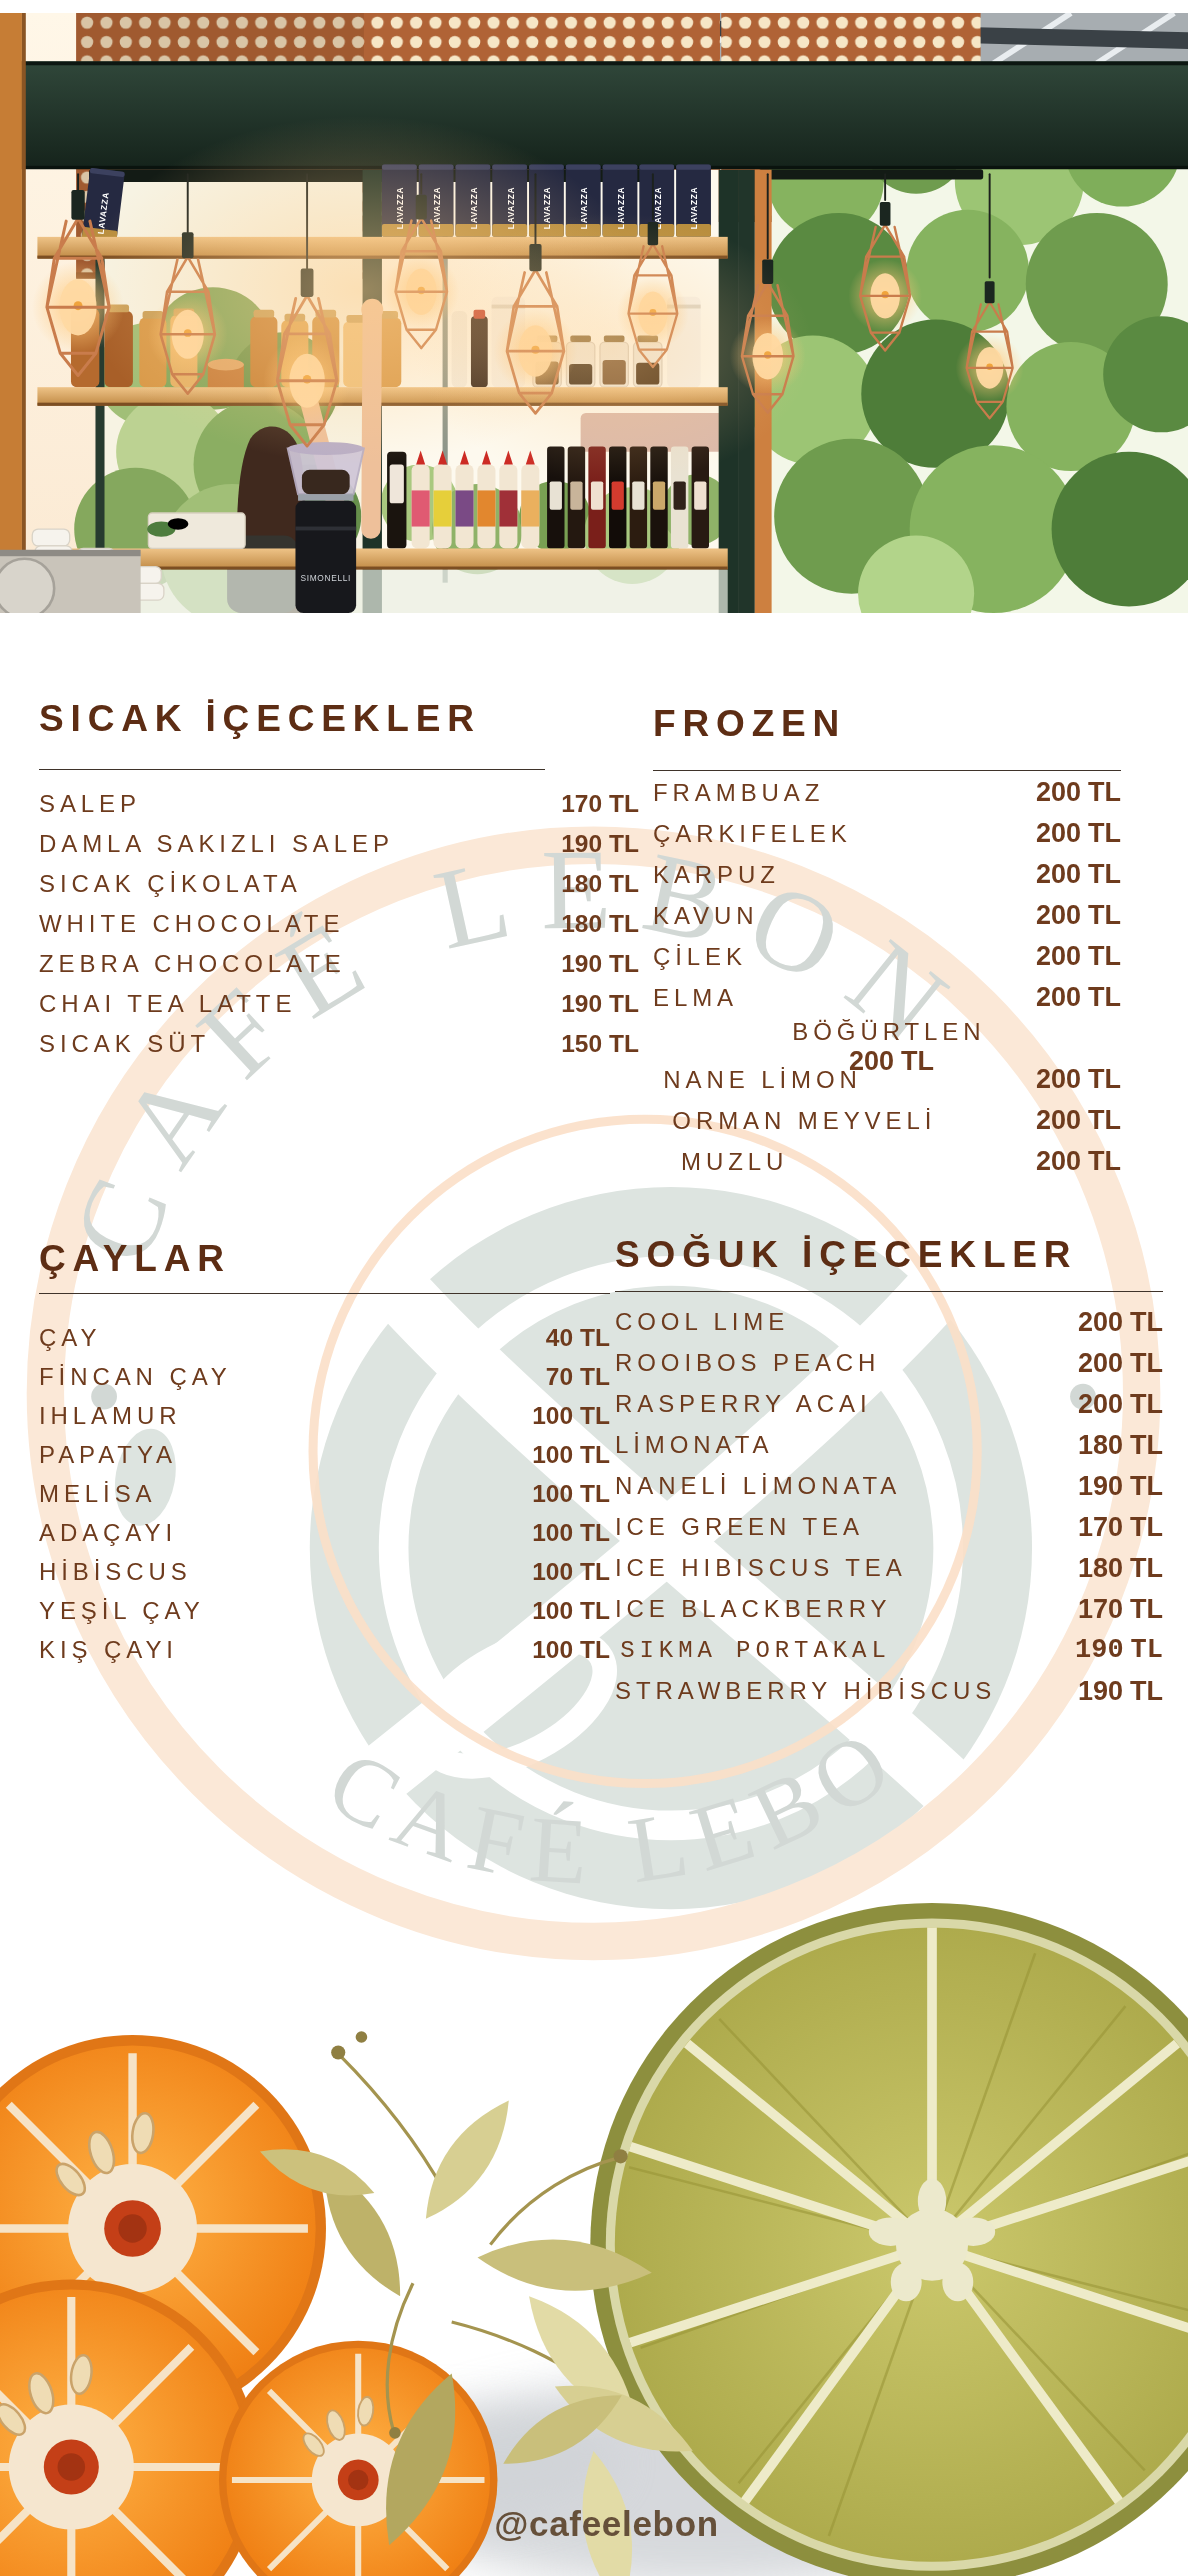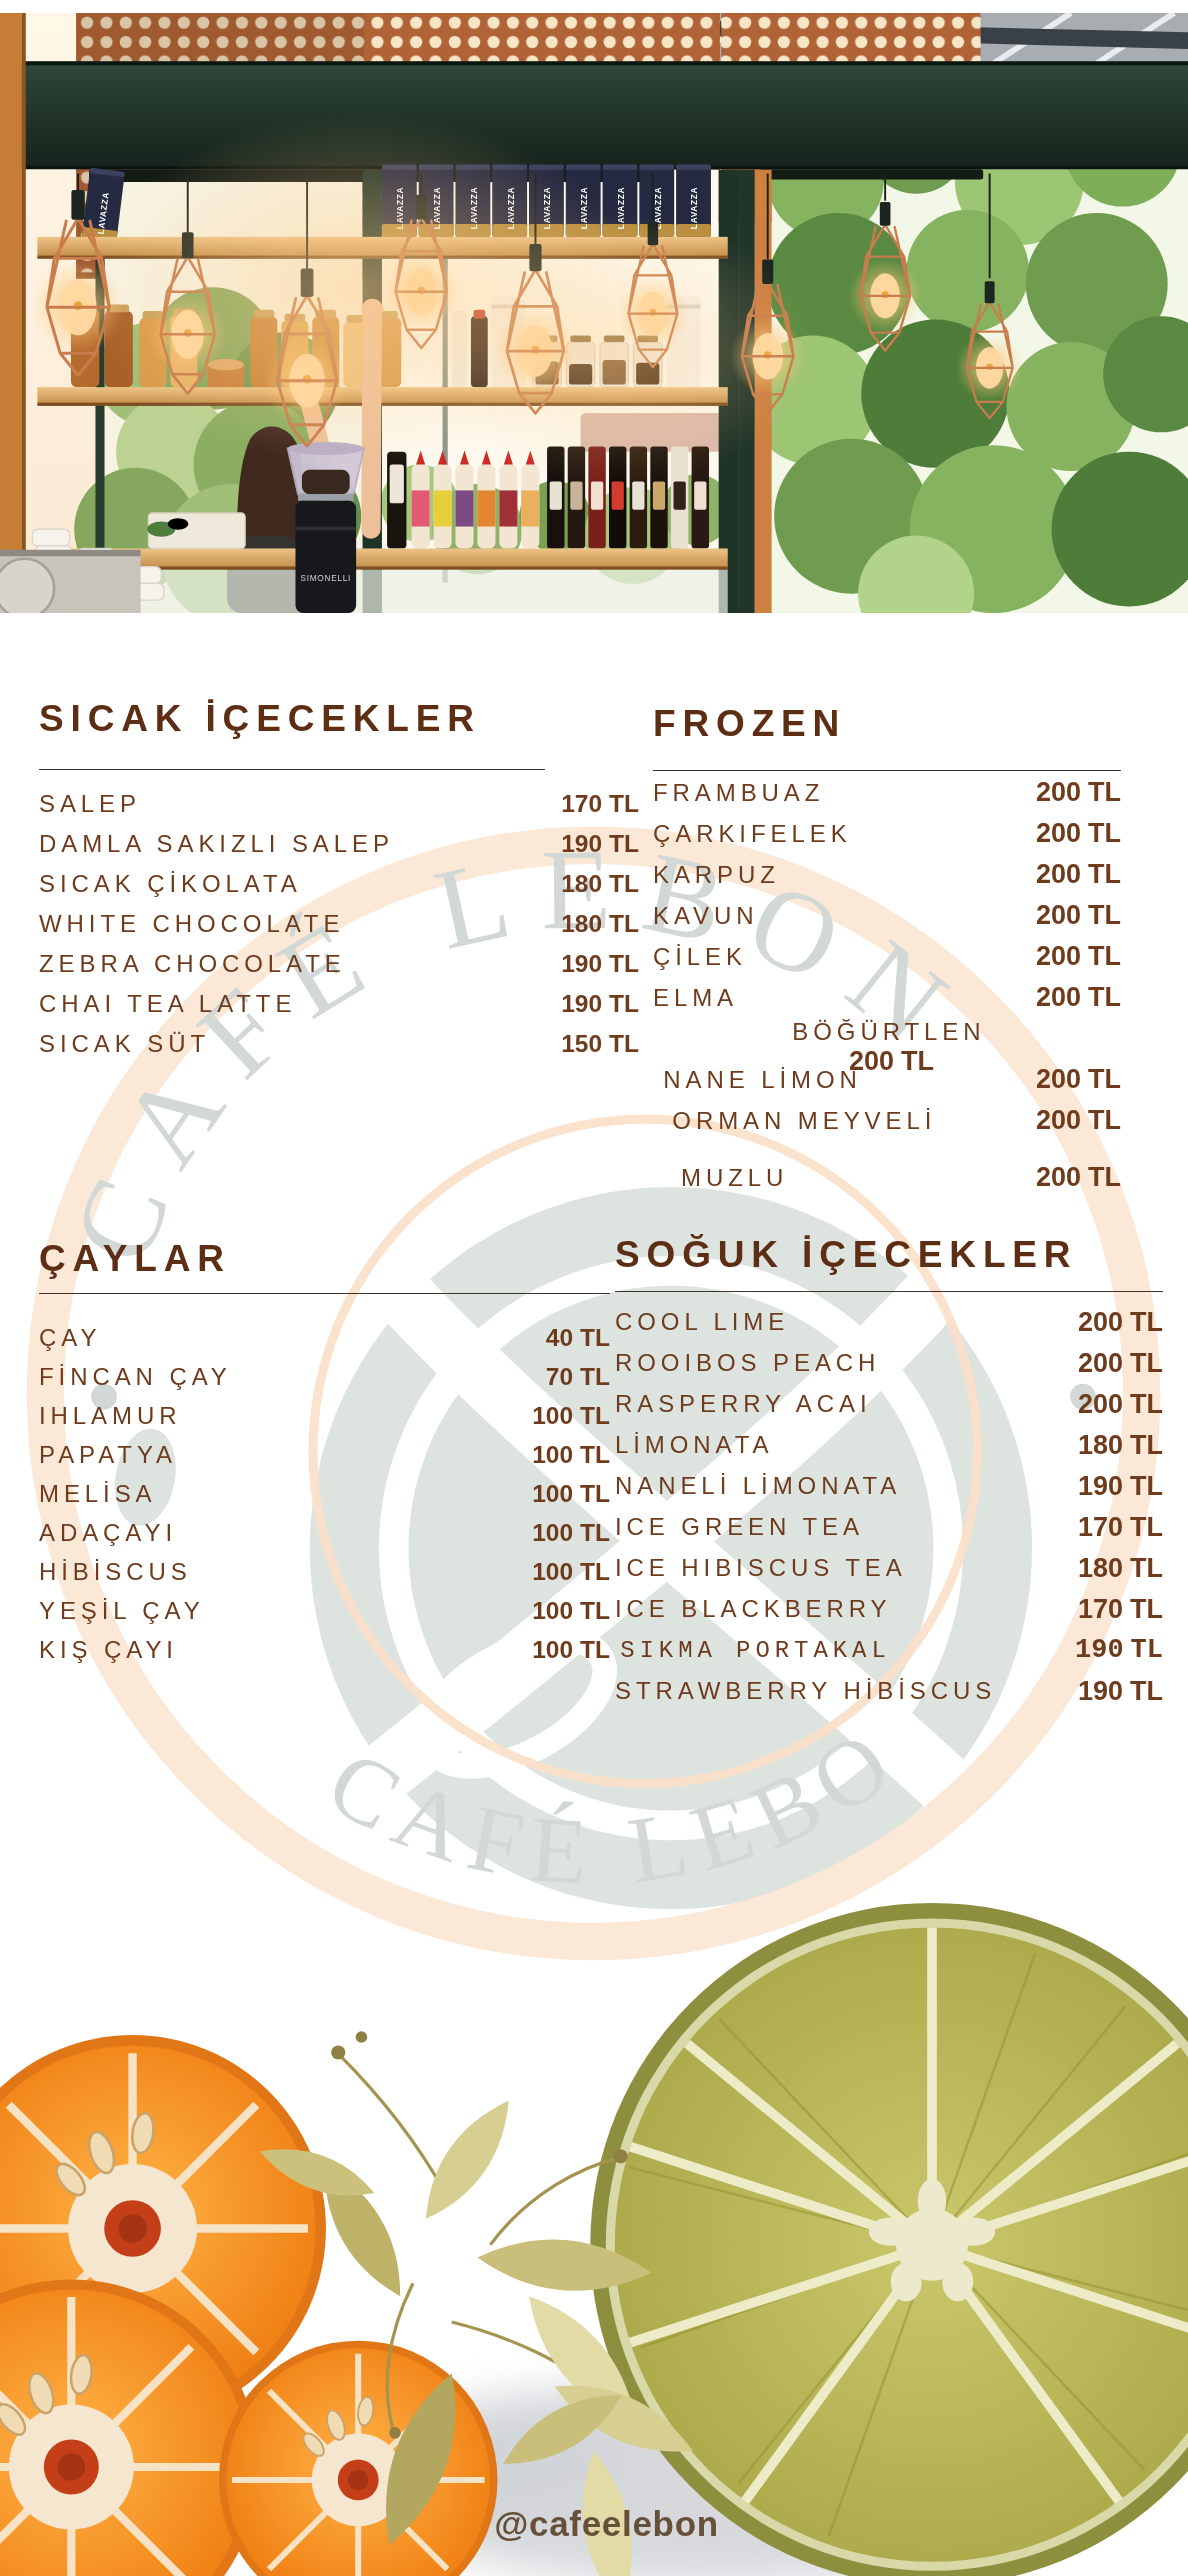--- a/index.html
+++ b/index.html
@@ -503,21 +503,21 @@
             <span class="un">TL</span>
           </span>
         </div>
         <div class="row" style="padding-left: 19.3px; gap: 36px;">
           <span class="nm">ORMAN MEYVELİ</span>
           <span class="pr">
             <span class="val">200</span>
             <span class="un">TL</span>
           </span>
         </div>
-        <div class="row" style="padding-left: 28px; margin-top: 16px;">
+        <div class="row" style="padding-left: 28px;">
           <span class="nm">MUZLU</span>
           <span class="pr">
             <span class="val">200</span>
             <span class="un">TL</span>
           </span>
         </div>
       </div>
   </section>
 
   <section class="sec sec-teas">

